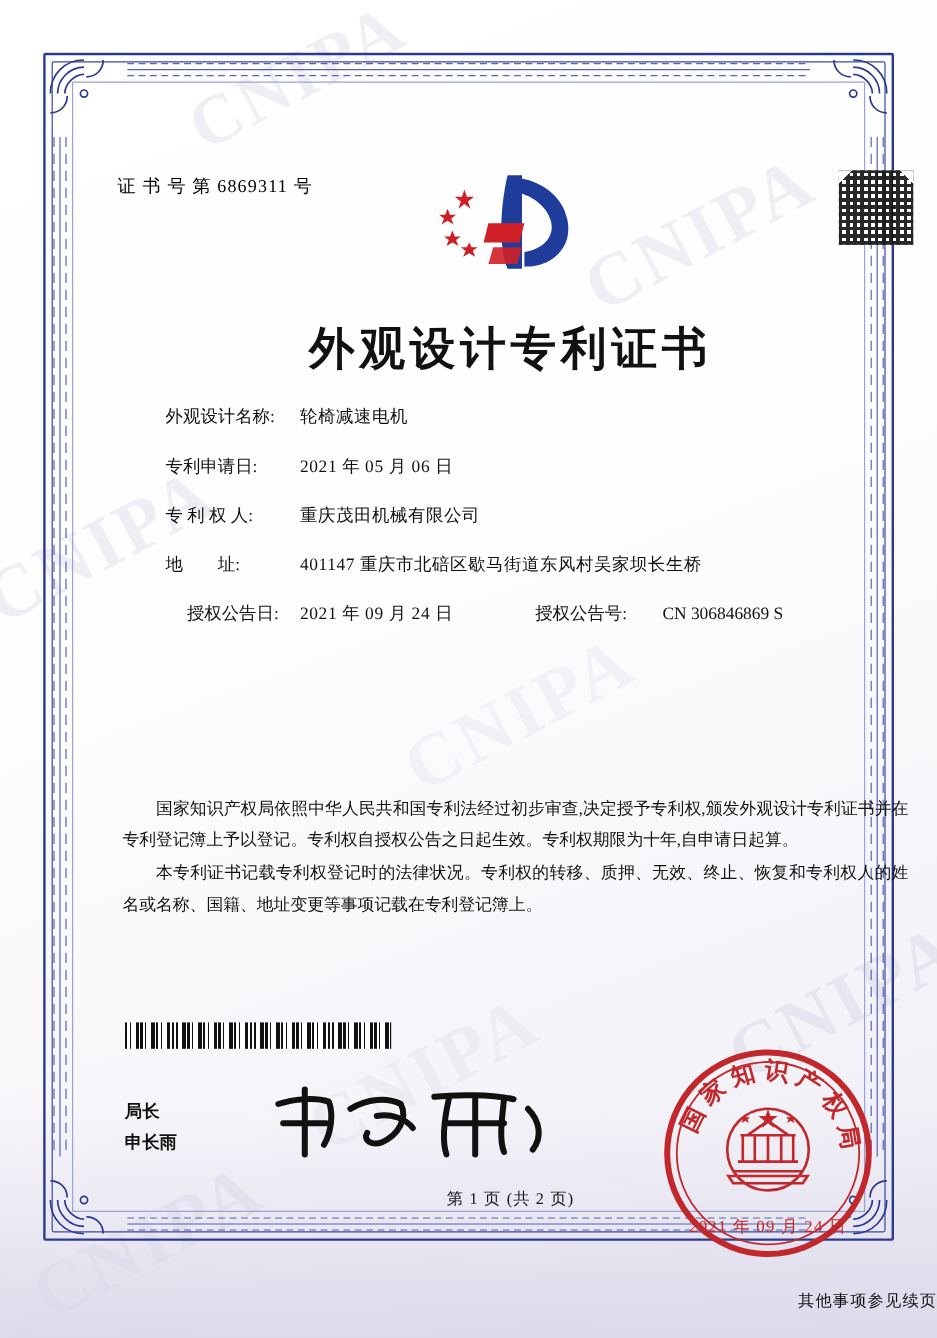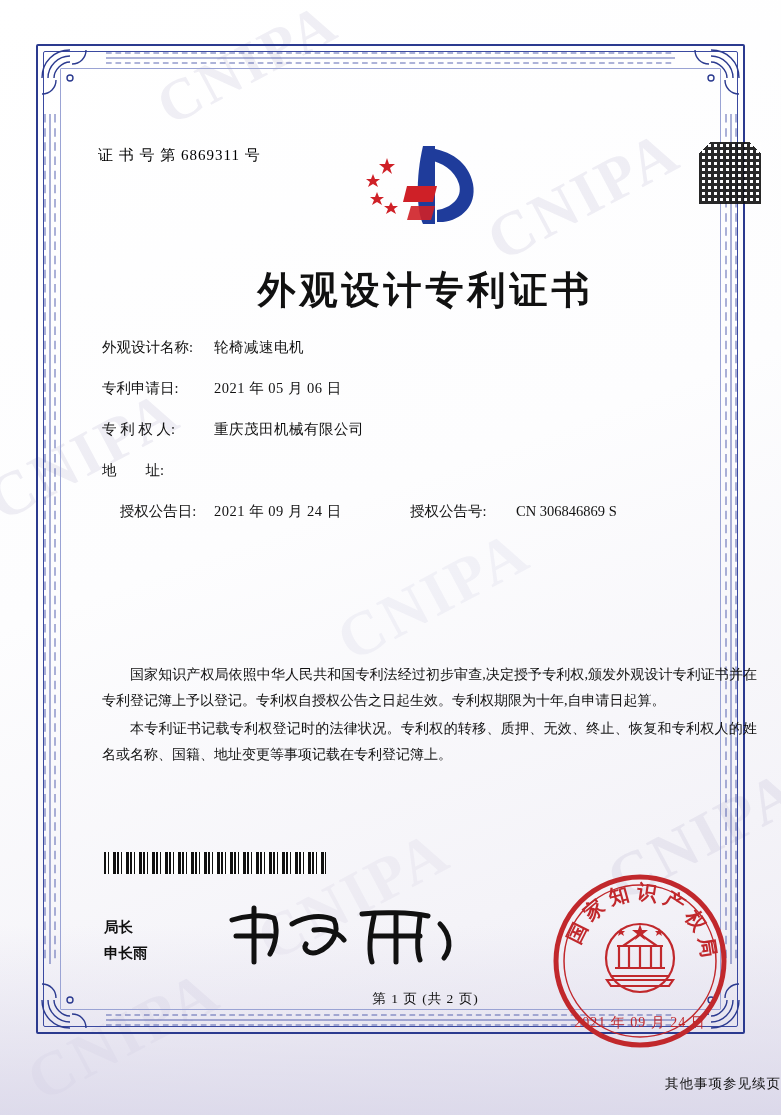--- a/index.html
+++ b/index.html
@@ -147,20 +147,21 @@
   .fields {
     position: absolute;
     left: 66px; right: 56px; top: 286px;
     font-size: 14.5px;
     color: #111;
   }
   .field-row {
     display: flex;
     align-items: baseline;
     margin-bottom: 22px;
+    margin-left: 36px;
   }
   .field-label {
     width: 112px;
     flex: 0 0 112px;
     letter-spacing: 0;
     white-space: pre;
   }
   .field-value {
     flex: 1 1 auto;
     letter-spacing: .5px;
@@ -392,20 +393,21 @@
       <div class="field-row">
         <div class="field-label">专利申请日:</div>
         <div class="field-value">2021 年 05 月 06 日</div>
       </div>
       <div class="field-row">
         <div class="field-label">专 利 权 人:</div>
         <div class="field-value">重庆茂田机械有限公司</div>
       </div>
       <div class="field-row">
         <div class="field-label">地        址:</div>
+        <div class="field-value">401147 重庆市北碚区歇马街道东风村吴家坝长生桥</div>
       </div>
       <div class="field-row two">
         <div class="field-label">授权公告日:</div>
         <div class="field-value">2021 年 09 月 24 日</div>
         <div class="field-label2">授权公告号:</div>
         <div class="field-value2">CN 306846869 S</div>
       </div>
     </div>
 
     <div class="paragraphs">

